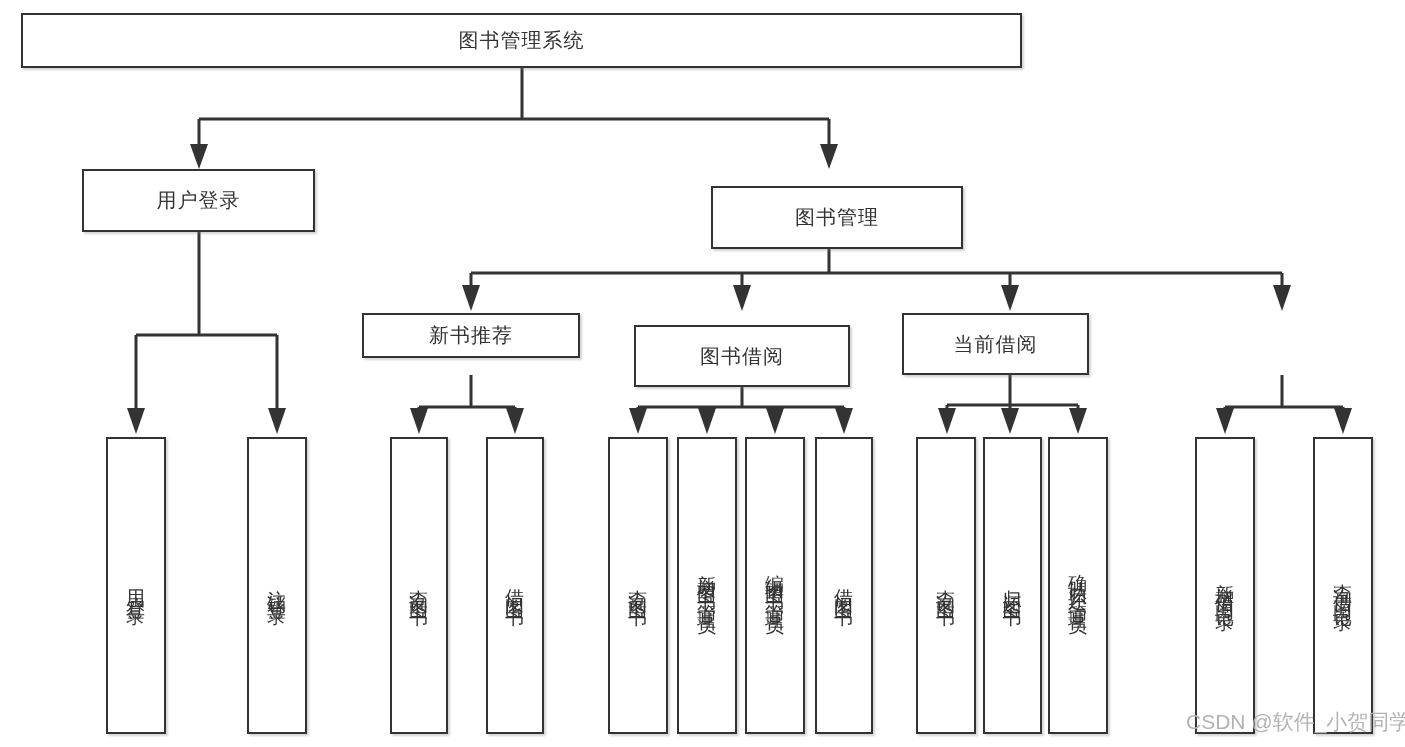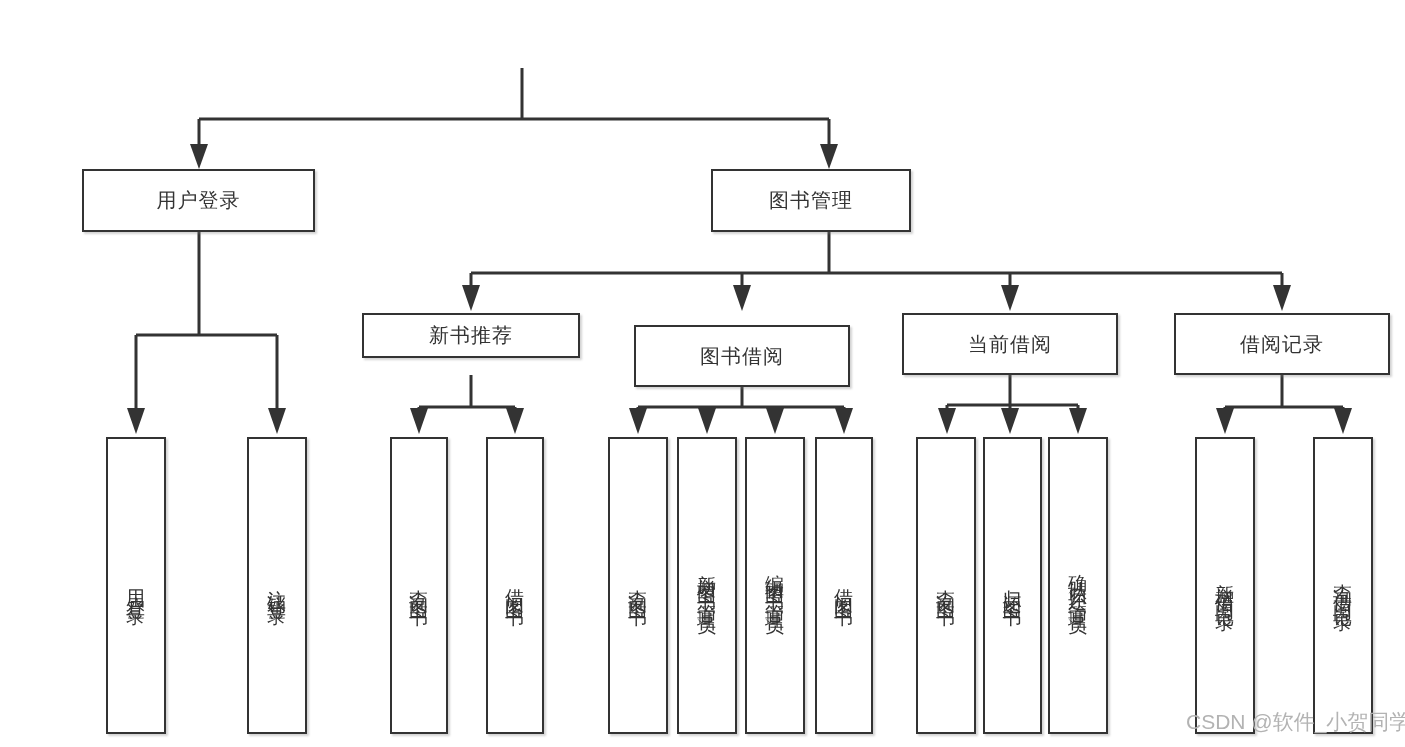--- a/index.html
+++ b/index.html
@@ -55,39 +55,39 @@
       <polygon points="766,408 784,408 775,434"></polygon>
       <polygon points="835,408 853,408 844,434"></polygon>
       <polygon points="938,408 956,408 947,434"></polygon>
       <polygon points="1001,408 1019,408 1010,434"></polygon>
       <polygon points="1069,408 1087,408 1078,434"></polygon>
       <polygon points="1216,408 1234,408 1225,434"></polygon>
       <polygon points="1334,408 1352,408 1343,434"></polygon>
     </g>
   </svg>
 
+  <div class="node h" style="left:21px;top:13px;width:1001px;height:55px">
+    <span class="lbl">图书管理系统</span>
+  </div>
 
   <div class="node h" style="left:82px;top:169px;width:233px;height:63px">
     <span class="lbl">用户登录</span>
   </div>
-  <div class="node h" style="left:711px;top:169px;width:200px;height:63px">
+  <div class="node h" style="left:711px;top:186px;width:252px;height:63px">
     <span class="lbl">图书管理</span>
   </div>
 
   <div class="node h" style="left:362px;top:313px;width:218px;height:45px">
     <span class="lbl">新书推荐</span>
   </div>
   <div class="node h" style="left:634px;top:325px;width:216px;height:62px">
     <span class="lbl">图书借阅</span>
   </div>
-  <div class="node h" style="left:902px;top:313px;width:216px;height:62px">
+  <div class="node h" style="left:902px;top:313px;width:187px;height:62px">
     <span class="lbl">当前借阅</span>
-  </div>
-  <div class="node h" style="left:1174px;top:313px;width:216px;height:62px">
-    <span class="lbl">借阅记录</span>
   </div>
 
   <div class="node v" style="left:106px;top:437px;width:60px;height:297px">
     <span class="vlbl">用户登录</span>
   </div>
   <div class="node v" style="left:247px;top:437px;width:60px;height:297px">
     <span class="vlbl">注销登录</span>
   </div>
 
   <div class="node v" style="left:390px;top:437px;width:58px;height:297px">

